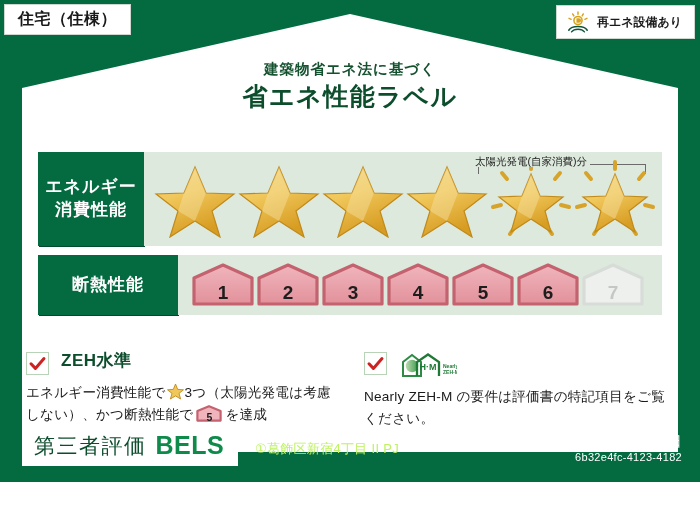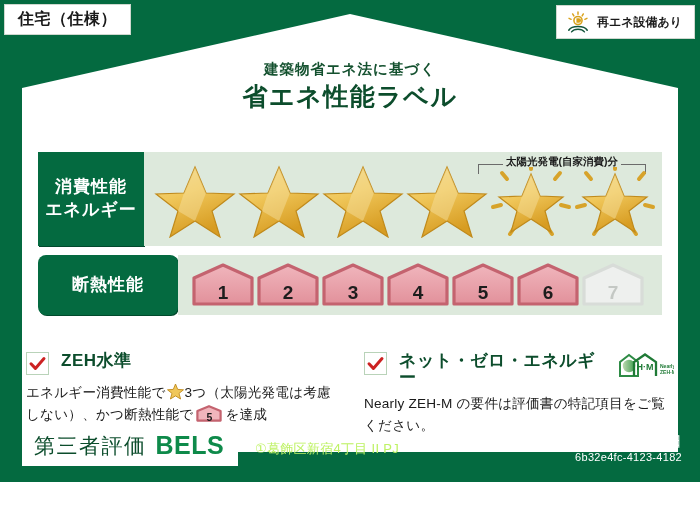--- a/index.html
+++ b/index.html
@@ -52,32 +52,31 @@
   }
   
   .rows{position:absolute;left:38px;top:152px;width:624px;z-index:4;}
   .rate-row{display:flex;align-items:stretch;margin-bottom:9px;}
   .row-label{
     width:140px;min-height:86px;background:#046a40;color:#ffffff;
     display:flex;flex-direction:column;align-items:center;justify-content:center;
     font-size:17px;font-weight:bold;letter-spacing:1px;line-height:1.33;
     box-shadow:1px 1px 0 #00492c;
   }
-  .row-label.short{min-height:52px;border-radius:8px;}
+  .row-label.short{min-height:52px;}
   .row-body{
     flex:1;background:#dde9dc;position:relative;
     display:flex;align-items:center;
   }
   .row-body.stars{padding:4px 6px 4px 10px;min-height:86px;}
   .row-body.grades{padding:4px 6px;min-height:52px;}
   
   .solar-cap{
-    position:absolute;right:10px;top:-1px;width:180px;text-align:center;
+    position:absolute;right:10px;top:-1px;width:180px;
     pointer-events:none;
-    font-weight:bold;
   }
   .solar-cap .cap-txt{
     font-size:10.5px;color:#1a1a1a;line-height:1;display:inline-block;
     background:#dde9dc;padding:0 3px;position:relative;z-index:2;
   }
   .solar-cap .bracket{
     position:relative;margin-top:-5px;height:9px;
     border:1.5px solid #6b6b6b;border-bottom:none;border-top:1.5px solid #6b6b6b;
     margin-left:6px;margin-right:6px;
   }
@@ -171,22 +170,22 @@
 
   <div class="title-wrap">
     <p class="title-sub">建築物省エネ法に基づく</p>
     <p class="title-main">省エネ性能ラベル</p>
   </div>
 
   <div class="rows">
 
     <div class="rate-row">
       <div class="row-label">
+        <span>エネルギー</span>
         <span>消費性能</span>
-        <span>エネルギー</span>
       </div>
       <div class="row-body stars">
 
         <div class="solar-cap">
           <span class="cap-txt">太陽光発電(自家消費)分</span>
           <div class="bracket"></div>
         </div>
 
         <div class="star-strip">
 
@@ -341,21 +340,20 @@
             </svg><span>5</span></span><span>を達成</span></div>
     </div>
 
     <div class="info-col right">
       <div class="info-head">
         <span class="chk">
           <svg viewBox="0 0 21 21" width="21" height="21">
             <path d="M4 10.8 L8.4 15.4 L17 5.6" fill="none" stroke="#cc2222" stroke-width="3" stroke-linecap="round" stroke-linejoin="round"></path>
           </svg>
         </span>
-        <span class="info-title">ネット・ゼロ・エネルギー</span>
         <span class="zehm-logo">
           <svg viewBox="0 0 56 27">
             <defs>
               <linearGradient id="zg" x1="0" y1="0" x2="1" y2="0">
                 <stop offset="0%" stop-color="#bcd9b0"></stop>
                   <stop offset="100%" stop-color="#3f9c4f"></stop>
               </linearGradient>
             </defs>
             <path d="M2,24 L2,10 L11,3 L20,10 L20,24 Z" fill="none" stroke="#2e8b45" stroke-width="2"></path>
             <circle cx="11" cy="14" r="6.2" fill="url(#zg)"></circle>

